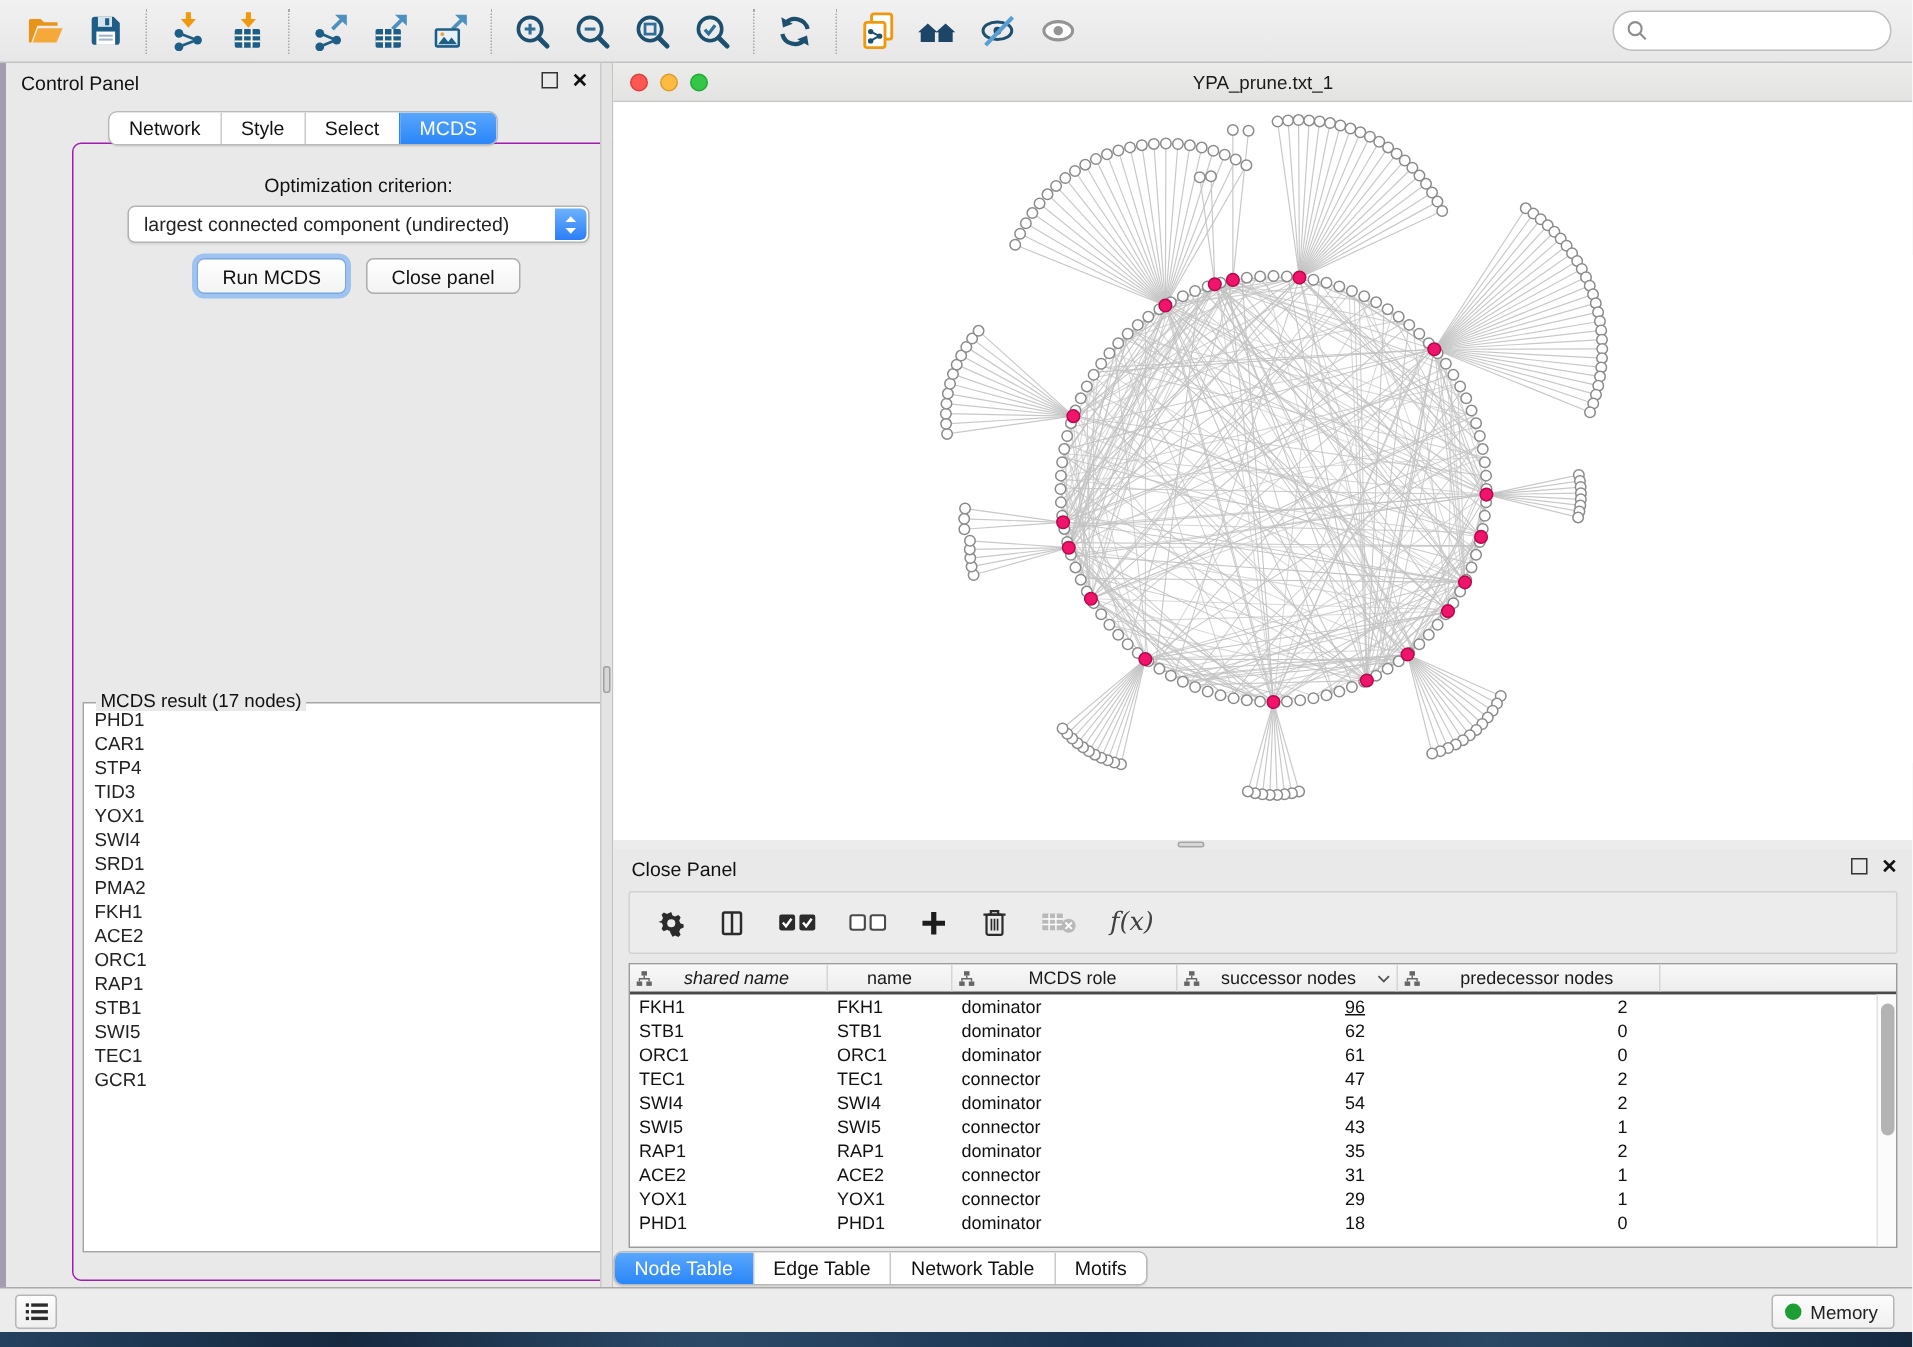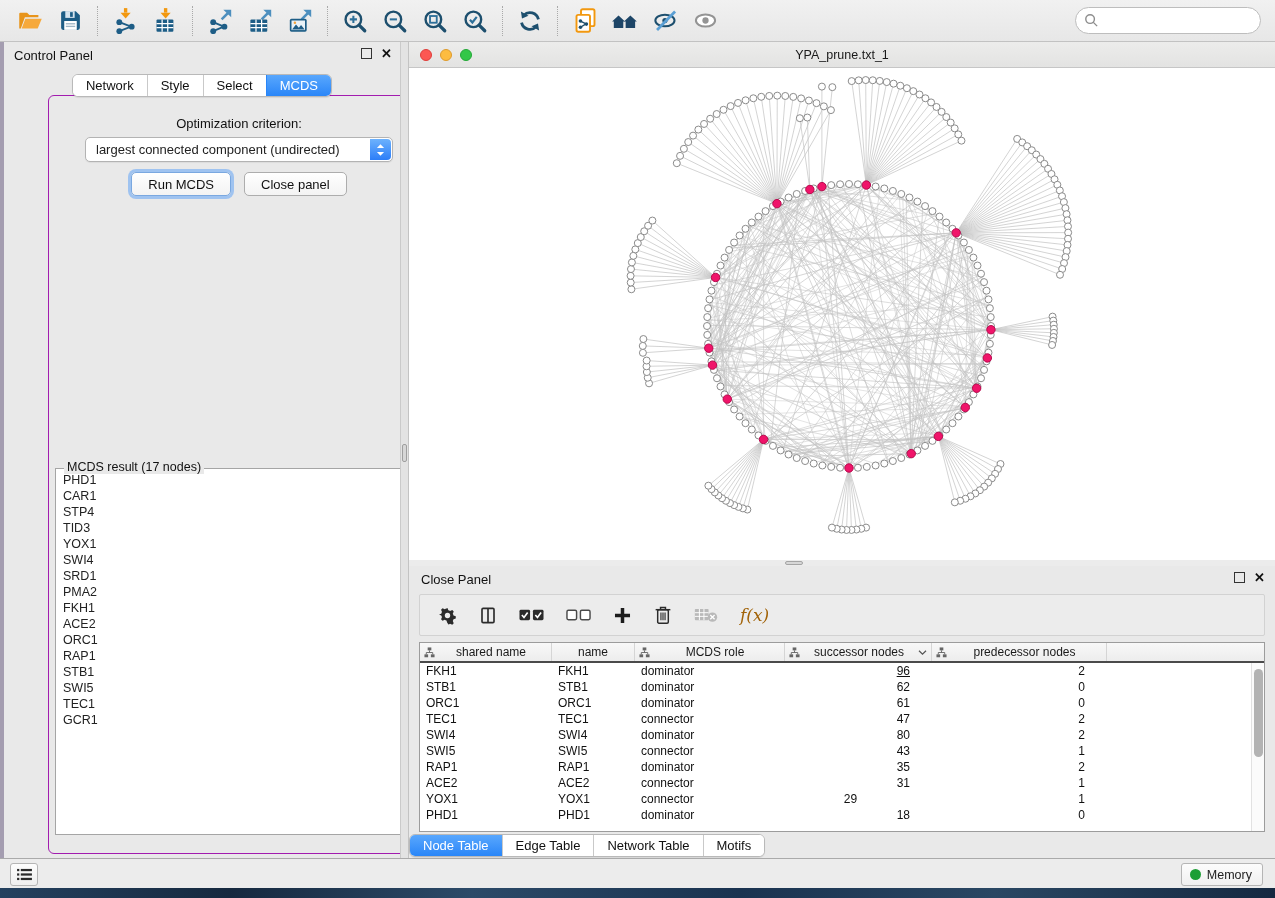--- a/index.html
+++ b/index.html
@@ -83,21 +83,21 @@
   
   .h-splitter { position:absolute; left:0; top:518px; width:100%; height:6px; background:#ececec; }
   .h-splitter .grip { position:absolute; left:376px; top:1px; width:18px; height:4px;
     background:#d7d7d7; border:1px solid #a5a5a5; border-radius:2px; }
   .table-panel { position:absolute; left:0; top:524px; width:866px; height:292px; background:#e9e9e9; }
   .tp-head { position:relative; height:26px; }
   .tp-head .ttl { position:absolute; left:12px; top:6px; font-size:13px; color:#111; }
   .tp-toolbar { position:absolute; left:10px; right:10px; top:28px; height:42px; background:#ececec;
     border:1px solid #d2d2d2; border-radius:2px; display:flex; align-items:center; gap:22px; padding-left:18px; }
   .tp-icon { display:flex; align-items:center; justify-content:center; }
-  .fx-label { font-family:"DejaVu Serif", serif; font-style:italic; font-size:17px; color:#a16207; }
+  .fx-label { font-family:"DejaVu Serif", serif; font-style:italic; font-size:17px; color:#404040; }
   .tp-table { position:absolute; left:10px; right:10px; top:76px; height:190px; background:#fff;
     border:1px solid #9c9c9c; overflow:hidden; }
   .thead { display:flex; height:20px; background:linear-gradient(#f8f8f8,#ededed);
     border-bottom:2px solid #4a4a4a; }
   .th { display:flex; align-items:center; border-right:1px solid #d5d5d5; font-size:12px; color:#1a1a1a;
     padding:0 4px; position:relative; }
   .th .lbl { flex:1; text-align:center; white-space:nowrap; overflow:hidden; }
   .tr { display:flex; height:16px; font-size:12px; color:#111; }
   .td { padding:0 6px; white-space:nowrap; overflow:hidden; line-height:16px; }
   .td.num { text-align:right; padding-right:22px; }
@@ -1098,21 +1098,21 @@
             <rect x="1" y="2" width="16" height="13" rx="1" fill="#b9b9b9"></rect>
             <path d="M1 6.3h16M1 10.6h16M6.3 2v13M11.6 2v13" stroke="#fff" stroke-width="1.1"></path>
             <circle cx="21.5" cy="11.5" r="5.5" fill="#b9b9b9"></circle>
             <path d="M19 9l5 5M24 9l-5 5" stroke="#fff" stroke-width="1.5"></path>
           </svg>
         </span>
         <span class="fx-label">f(x)</span>
       </div>
       <div class="tp-table">
         <div class="thead" id="tbl-head">
-            <div class="th" style="width: 132px;">
+            <div class="th" style="width: 132px; font-style: italic;">
               <svg width="11" height="11" viewBox="0 0 12 12">
                 <rect x="4" y="0.5" width="4" height="3.2" fill="#666"></rect>
                 <rect x="0.5" y="8" width="4" height="3.2" fill="#666"></rect>
                 <rect x="7.5" y="8" width="4" height="3.2" fill="#666"></rect>
                 <path d="M6 3.7v2.3M2.5 8V6h7v2" stroke="#666" fill="none"></path>
               </svg>
               <span class="lbl">shared name</span>
             </div>
             <div class="th" style="width: 83px;">
               <span class="lbl">name</span>
@@ -1174,21 +1174,21 @@
               <div class="td" style="width: 132px;">TEC1</div>
               <div class="td" style="width: 83px;">TEC1</div>
               <div class="td" style="width: 150px;">connector</div>
               <div class="td num" style="width: 147px;">47</div>
               <div class="td num" style="width: 175px;">2</div>
             </div>
             <div class="tr">
               <div class="td" style="width: 132px;">SWI4</div>
               <div class="td" style="width: 83px;">SWI4</div>
               <div class="td" style="width: 150px;">dominator</div>
-              <div class="td num" style="width: 147px;">80</div>
+              <div class="td num" style="width: 147px;">54</div>
               <div class="td num" style="width: 175px;">2</div>
             </div>
             <div class="tr">
               <div class="td" style="width: 132px;">SWI5</div>
               <div class="td" style="width: 83px;">SWI5</div>
               <div class="td" style="width: 150px;">connector</div>
               <div class="td num" style="width: 147px;">43</div>
               <div class="td num" style="width: 175px;">1</div>
             </div>
             <div class="tr">
@@ -1202,21 +1202,21 @@
               <div class="td" style="width: 132px;">ACE2</div>
               <div class="td" style="width: 83px;">ACE2</div>
               <div class="td" style="width: 150px;">connector</div>
               <div class="td num" style="width: 147px;">31</div>
               <div class="td num" style="width: 175px;">1</div>
             </div>
             <div class="tr">
               <div class="td" style="width: 132px;">YOX1</div>
               <div class="td" style="width: 83px;">YOX1</div>
               <div class="td" style="width: 150px;">connector</div>
-              <div class="td num" style="width: 147px; text-align: center;">29</div>
+              <div class="td num" style="width: 147px;">29</div>
               <div class="td num" style="width: 175px;">1</div>
             </div>
             <div class="tr">
               <div class="td" style="width: 132px;">PHD1</div>
               <div class="td" style="width: 83px;">PHD1</div>
               <div class="td" style="width: 150px;">dominator</div>
               <div class="td num" style="width: 147px;">18</div>
               <div class="td num" style="width: 175px;">0</div>
             </div>
           </div>

